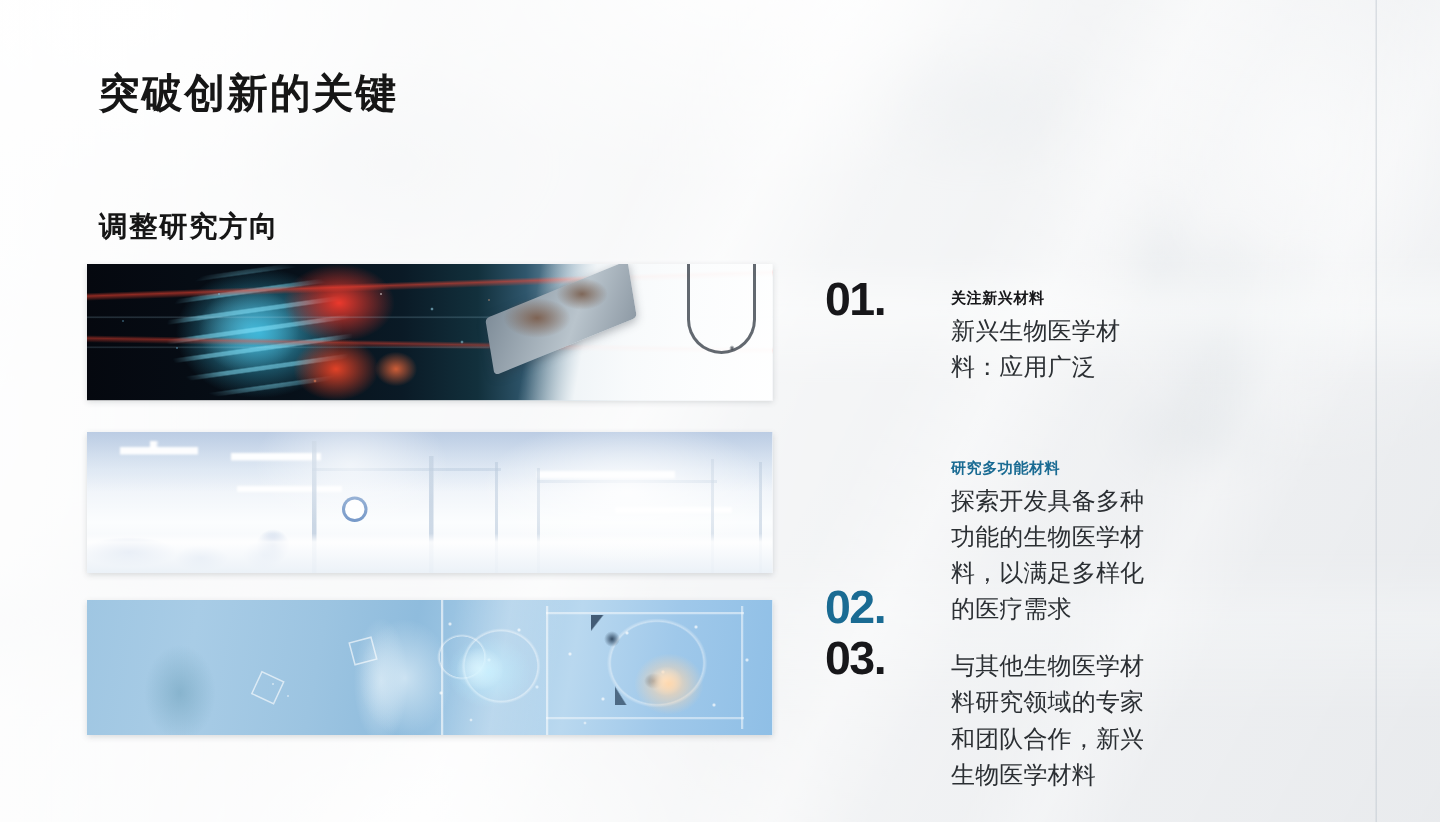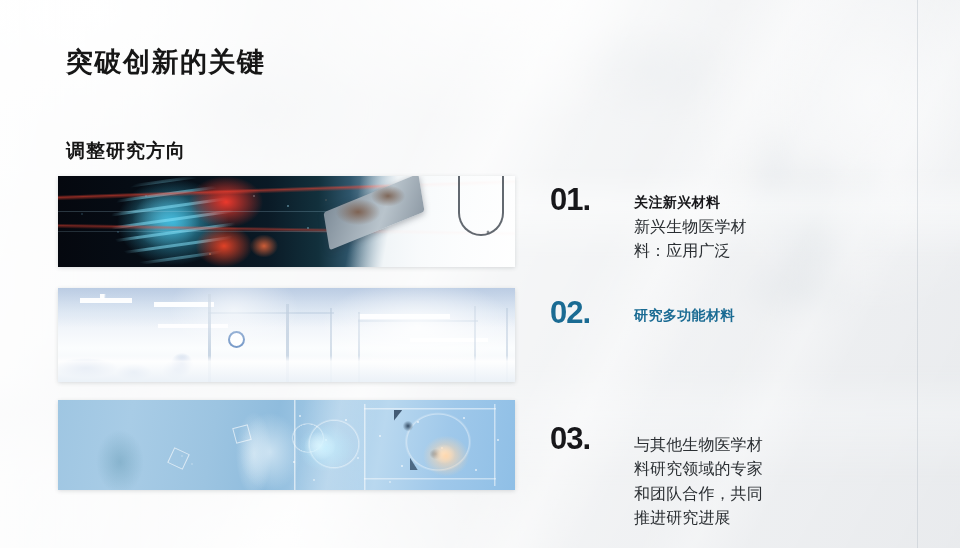--- a/index.html
+++ b/index.html
@@ -353,21 +353,21 @@
     line-height: 0.92;
     letter-spacing: -1px;
     color: #17171a;
     margin-top: -8px;
   }
   .item.accent .num { color: #1a6b93; }
 
   .item-body { flex: 1 1 auto; padding-top: 0; }
 
   .item-title {
-    font-size: 14px;
+    font-size: 10px;
     font-weight: 700;
     color: #17171a;
     line-height: 1.25;
     letter-spacing: 0.4px;
     margin-bottom: 3px;
     white-space: nowrap;
   }
   .item.accent .item-title { color: #1a6b93; }
 
   .item-desc {
@@ -436,23 +436,24 @@
     <div class="item-body">
       <div class="item-title">关注新兴材料</div>
       <div class="item-desc">新兴生物医学材料：应用广泛</div>
     </div>
   </div>
 
   <div class="item accent" id="item-2">
     <div class="num">02.</div>
     <div class="item-body">
       <div class="item-title">研究多功能材料</div>
+      <div class="item-desc">探索开发具备多种功能的生物医学材料，以满足多样化的医疗需求</div>
     </div>
   </div>
 
   <div class="item" id="item-3">
     <div class="num">03.</div>
     <div class="item-body">
-      <div class="item-desc">与其他生物医学材料研究领域的专家和团队合作，共同推进研究进展</div>
+      <div class="item-desc">与其他生物医学材料研究领域的专家和团队合作，新兴生物医学材料</div>
     </div>
   </div>
 
 </div>
 
 </body></html>

